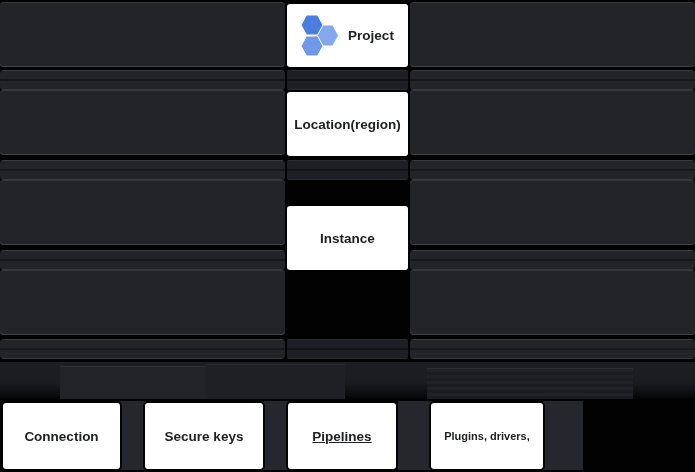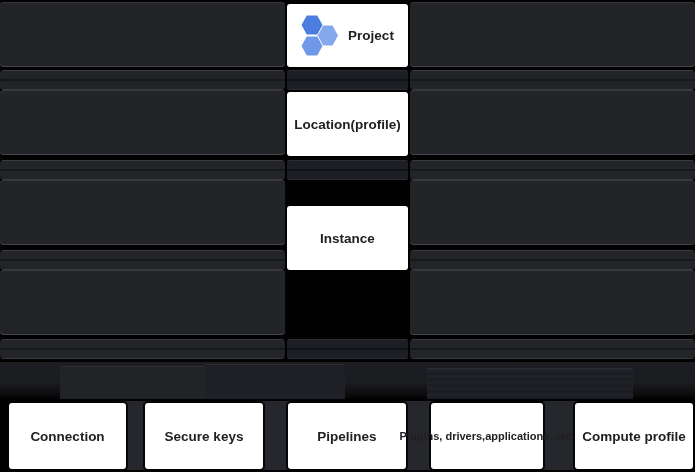--- a/index.html
+++ b/index.html
@@ -53,23 +53,23 @@
     font-weight:bold; font-size:13.5px; line-height:17px; color:#202124;
     box-shadow:0 0 0 2px rgba(0,0,0,0.85);
   }
   .node .stack { display:flex; flex-direction:row; }
   #node-project   { left:287px; top:4px;   width:121px; height:63px; }
   #node-location  { left:287px; top:92px;  width:121px; height:64px; }
   #node-instance  { left:287px; top:182px; width:121px; height:64px;margin-top:24px; }
   #node-namespace { left:287px; top:272px; width:121px; height:63px; }
   #node-project .icon { margin-right:9px; display:block; }
   .child { top:403px; height:66px; }
-  #child-0 { left:3px;   width:117px;margin-left:6px; }
+  #child-0 { left:3px;   width:117px; }
   #child-1 { left:145px; width:118px; }
-  #child-2 { left:288px; width:118px; }
+  #child-2 { left:288px; width:108px;text-decoration:underline; }
   #child-3 { left:431px; width:112px; font-size:11px; line-height:16px; }
   #child-4 { left:575px; width:118px; }
   .nowrap { white-space:nowrap; }
 </style>
 </head>
 <body>
 
 <div class="stage">
 
   <div class="band tall t1 seg-l"></div>
@@ -111,41 +111,37 @@
       <polygon points="20.5,10.5 31.5,10.5 37,20.5 31.5,30.5 20.5,30.5 15,20.5" fill="#84a7ee"></polygon>
       <polygon points="5.5,0 16.5,0 22,10 16.5,20 5.5,20 0,10" stroke="#ffffff" stroke-width="1" fill="#4b7ce0"></polygon>
       <polygon points="5.5,21 16.5,21 22,31 16.5,41 5.5,41 0,31" stroke="#ffffff" stroke-width="1" fill="#6f99e8"></polygon>
     </svg>
     <span>Project</span>
   </div>
 
   <div class="node" id="node-location">
     <span class="stack">
       <span>Location</span>
-      <span>(profile)</span>
+      <span>(region)</span>
     </span>
   </div>
 
   <div class="node" id="node-instance">
     <span>Instance</span>
   </div>
 
 
   <div class="node child" id="child-0">
     <span>Connection</span>
   </div>
   <div class="node child" id="child-1">
     <span>Secure keys</span>
   </div>
   <div class="node child" id="child-2">
     <span>Pipelines</span>
   </div>
   <div class="node child" id="child-3">
     <span class="stack">
       <span class="nowrap">Plugins, drivers,</span>
-      <span class="nowrap">applications, etc.</span>
     </span>
-  </div>
-  <div class="node child" id="child-4">
-    <span class="nowrap">Compute profile</span>
   </div>
 
 </div>
 
 </body></html>

